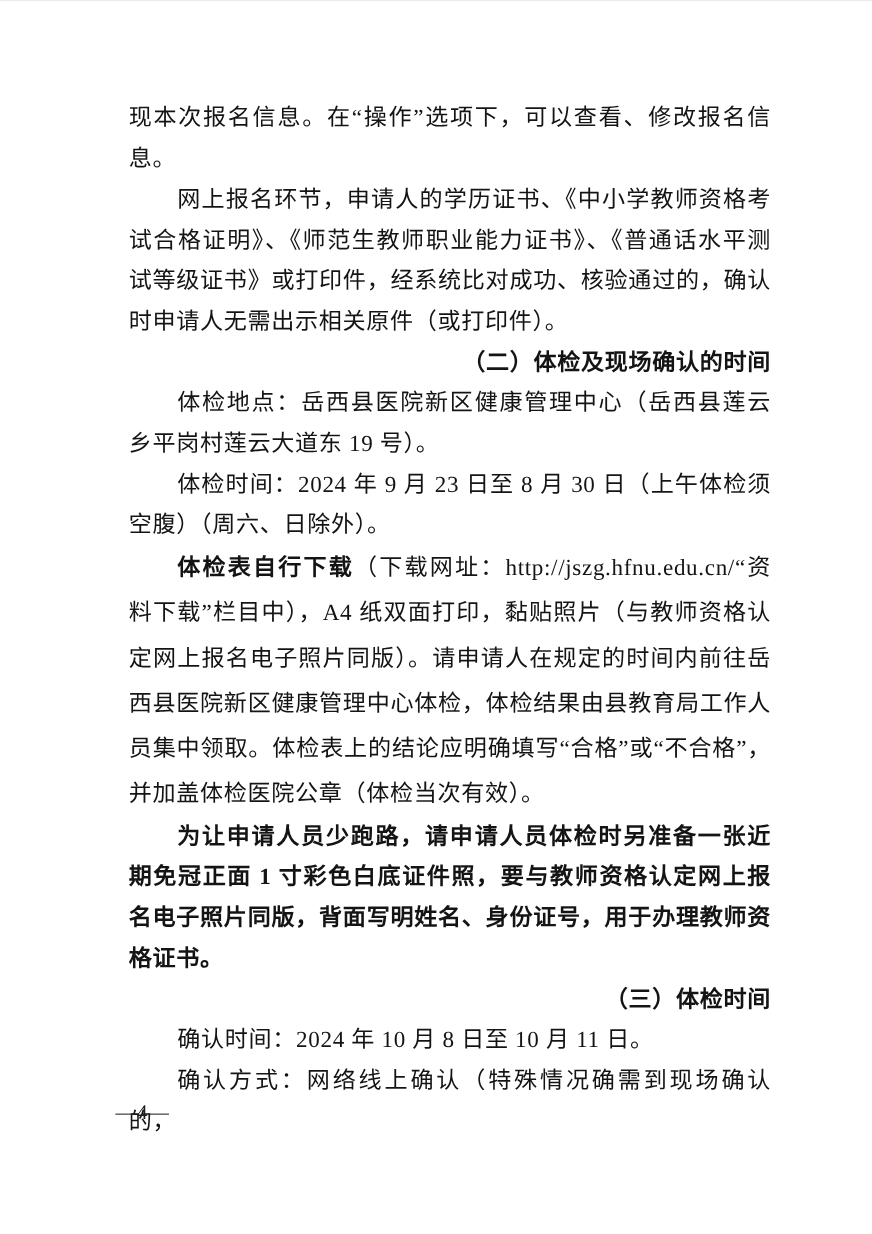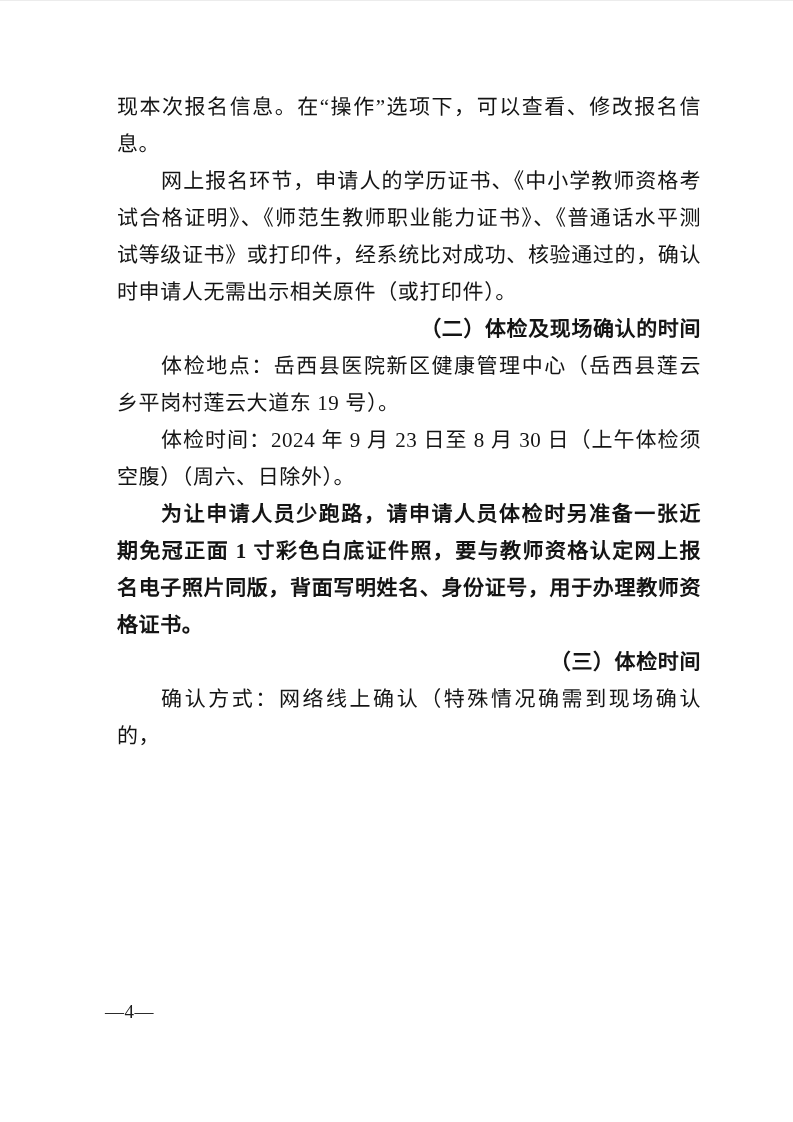--- a/index.html
+++ b/index.html
@@ -68,24 +68,26 @@
     <p class="no-indent">现本次报名信息。在“操作”选项下，可以查看、修改报名信息。</p>
 
     <p>网上报名环节，申请人的学历证书、《中小学教师资格考试合格证明》、《师范生教师职业能力证书》、《普通话水平测试等级证书》或打印件，经系统比对成功、核验通过的，确认时申请人无需出示相关原件（或打印件）。</p>
 
     <p class="heading">（二）体检及现场确认的时间</p>
 
     <p>体检地点：岳西县医院新区健康管理中心（岳西县莲云乡平岗村莲云大道东 19 号）。</p>
 
     <p>体检时间：2024 年 9 月 23 日至 8 月 30 日（上午体检须空腹）（周六、日除外）。</p>
 
+    <p class="wide"><span class="lead-bold">体检表自行下载</span><span>（下载网址：http://jszg.hfnu.edu.cn/“资料下载”栏目中），A4 纸双面打印，黏贴照片（与教师资格认定网上报名电子照片同版）。请申请人在规定的时间内前往岳西县医院新区健康管理中心体检，体检结果由县教育局工作人员集中领取。体检表上的结论应明确填写“合格”或“不合格”，并加盖体检医院公章（体检当次有效）。</span></p>
 
     <p class="bold-para">为让申请人员少跑路，请申请人员体检时另准备一张近期免冠正面 1 寸彩色白底证件照，要与教师资格认定网上报名电子照片同版，背面写明姓名、身份证号，用于办理教师资格证书。</p>
 
     <p class="heading">（三）体检时间</p>
 
+    <p>确认时间：2024 年 10 月 8 日至 10 月 11 日。</p>
 
     <p>确认方式：网络线上确认（特殊情况确需到现场确认的，</p>
 
   </div>
 
   <div class="footer">—4—</div>
 </div>
 
 </body></html>

